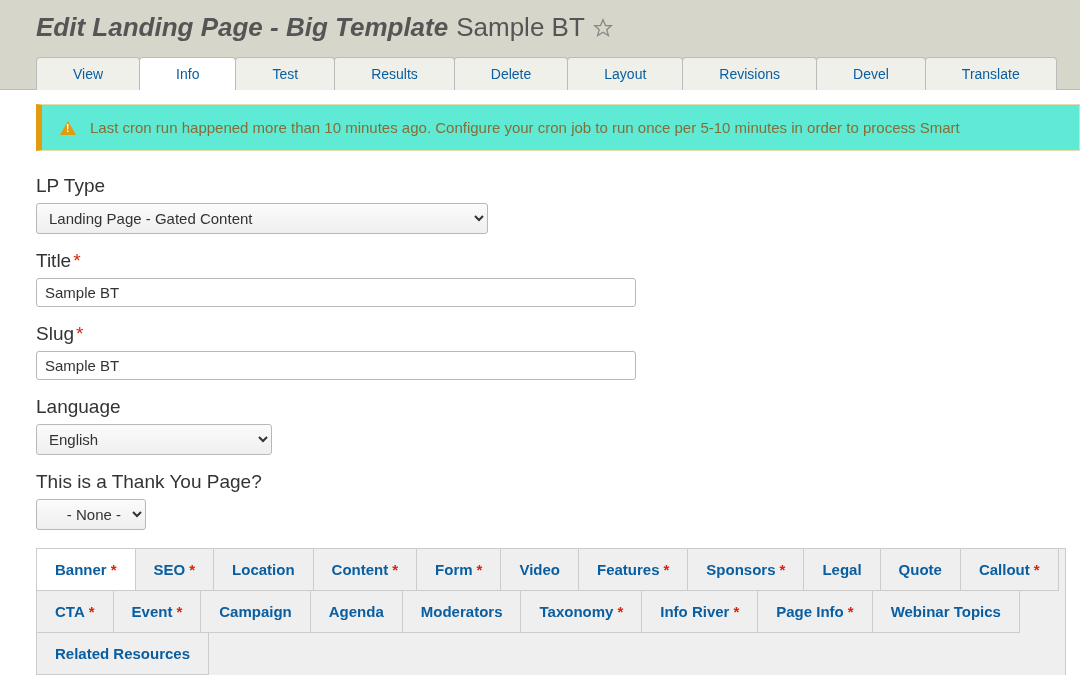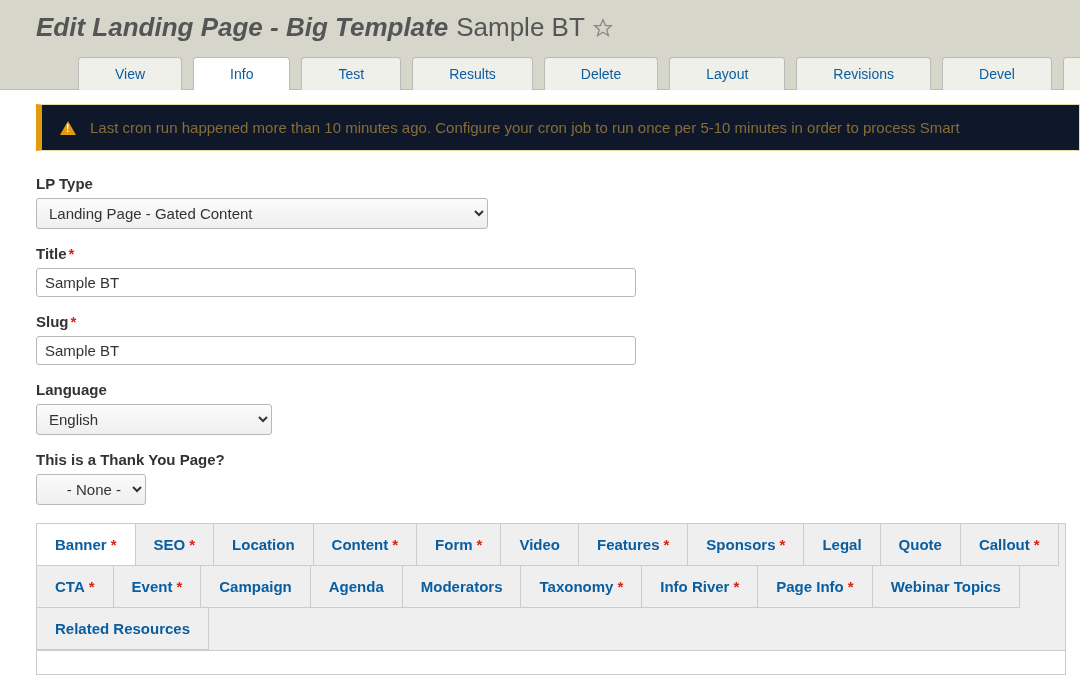--- a/index.html
+++ b/index.html
@@ -35,22 +35,21 @@
     width: 20px;
     height: 20px;
     display: inline-flex;
     align-items: center;
     justify-content: center;
     cursor: pointer;
   }
   .star-icon svg { width: 20px; height: 20px; }
   .tabs {
     display: flex;
-    gap: 12px;
-    margin-left: 42px;
+    gap: 0;
   }
   .tab {
     background: #f0f0eb;
     border: 1px solid #bbb;
     border-bottom: none;
     padding: 8px 36px;
     color: #0a5ea0;
     font-size: 14px;
     cursor: pointer;
     margin-right: -1px;
@@ -61,21 +60,21 @@
     position: relative;
     z-index: 2;
   }
   .content-area {
     border-top: 1px solid #bbb;
     padding: 14px 0 0 36px;
     background: #fff;
     margin-top: -1px;
   }
   .warning-box {
-    background: #0f172a;
+    background: #5eead4;
     border: 1px solid #e6dcaa;
     border-left: 6px solid #e29b0c;
     padding: 14px 18px;
     display: flex;
     align-items: center;
     gap: 14px;
     color: #866e36;
     margin-bottom: 24px;
     font-size: 15px;
   }
@@ -95,24 +94,24 @@
     left: -2px;
     color: #fff;
     font-size: 10px;
     font-weight: bold;
   }
   .form-group {
     margin-bottom: 16px;
   }
   .form-label {
     display: block;
-    font-weight: bold;
+    font-weight: normal;
     color: #333;
     margin-bottom: 6px;
-    font-size: 15px;
+    font-size: 19px;
   }
   .required {
     color: #d9240f;
     margin-left: 2px;
   }
   select, input[type="text"] {
     font-size: 15px;
     padding: 5px 8px;
     border: 1px solid #b8b8b8;
     border-radius: 3px;

